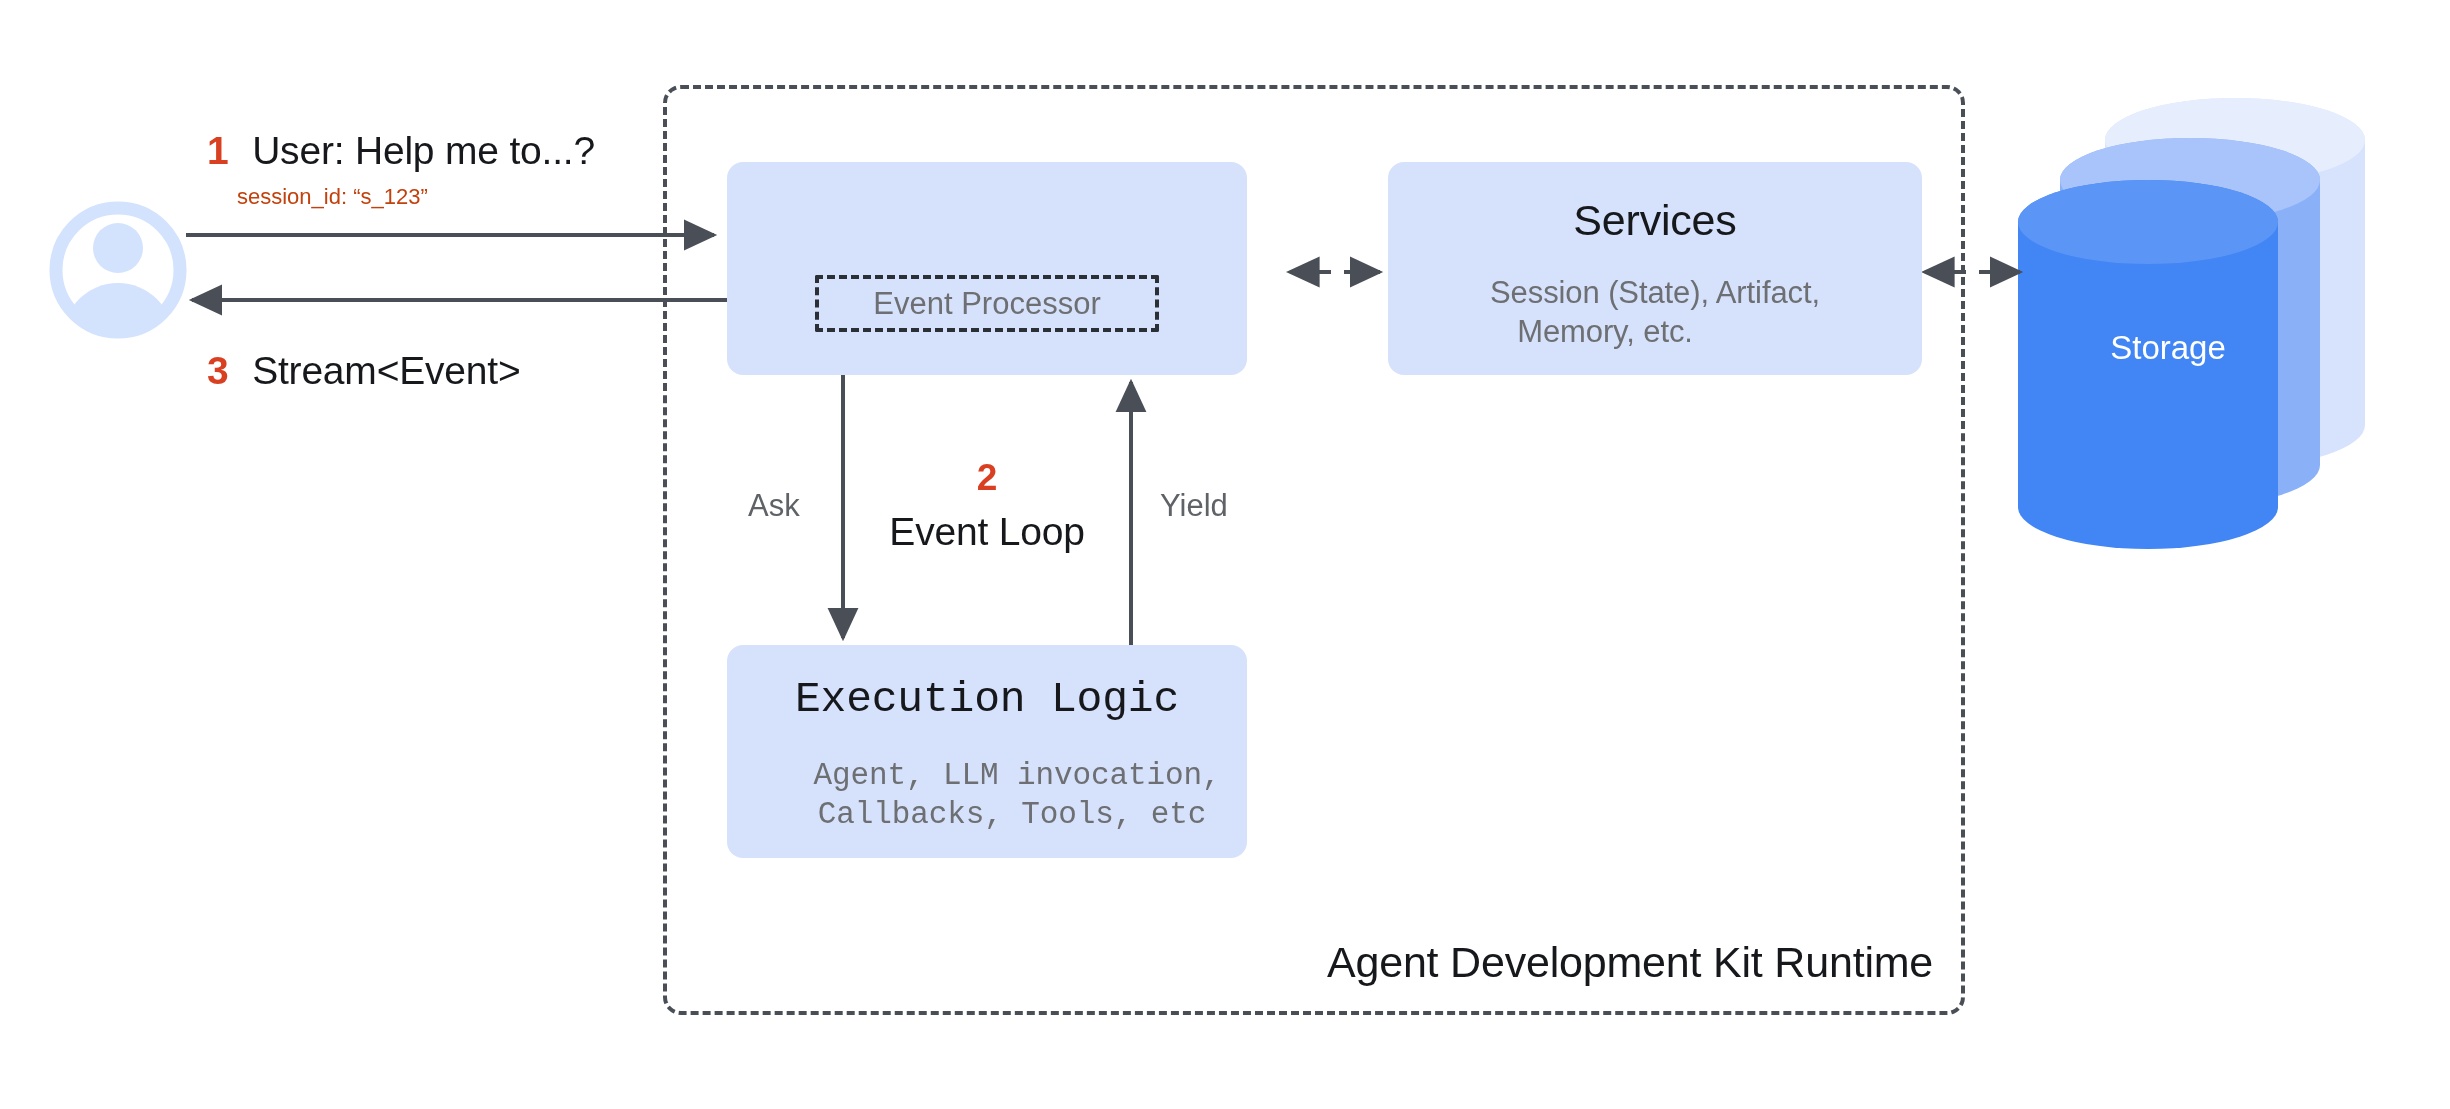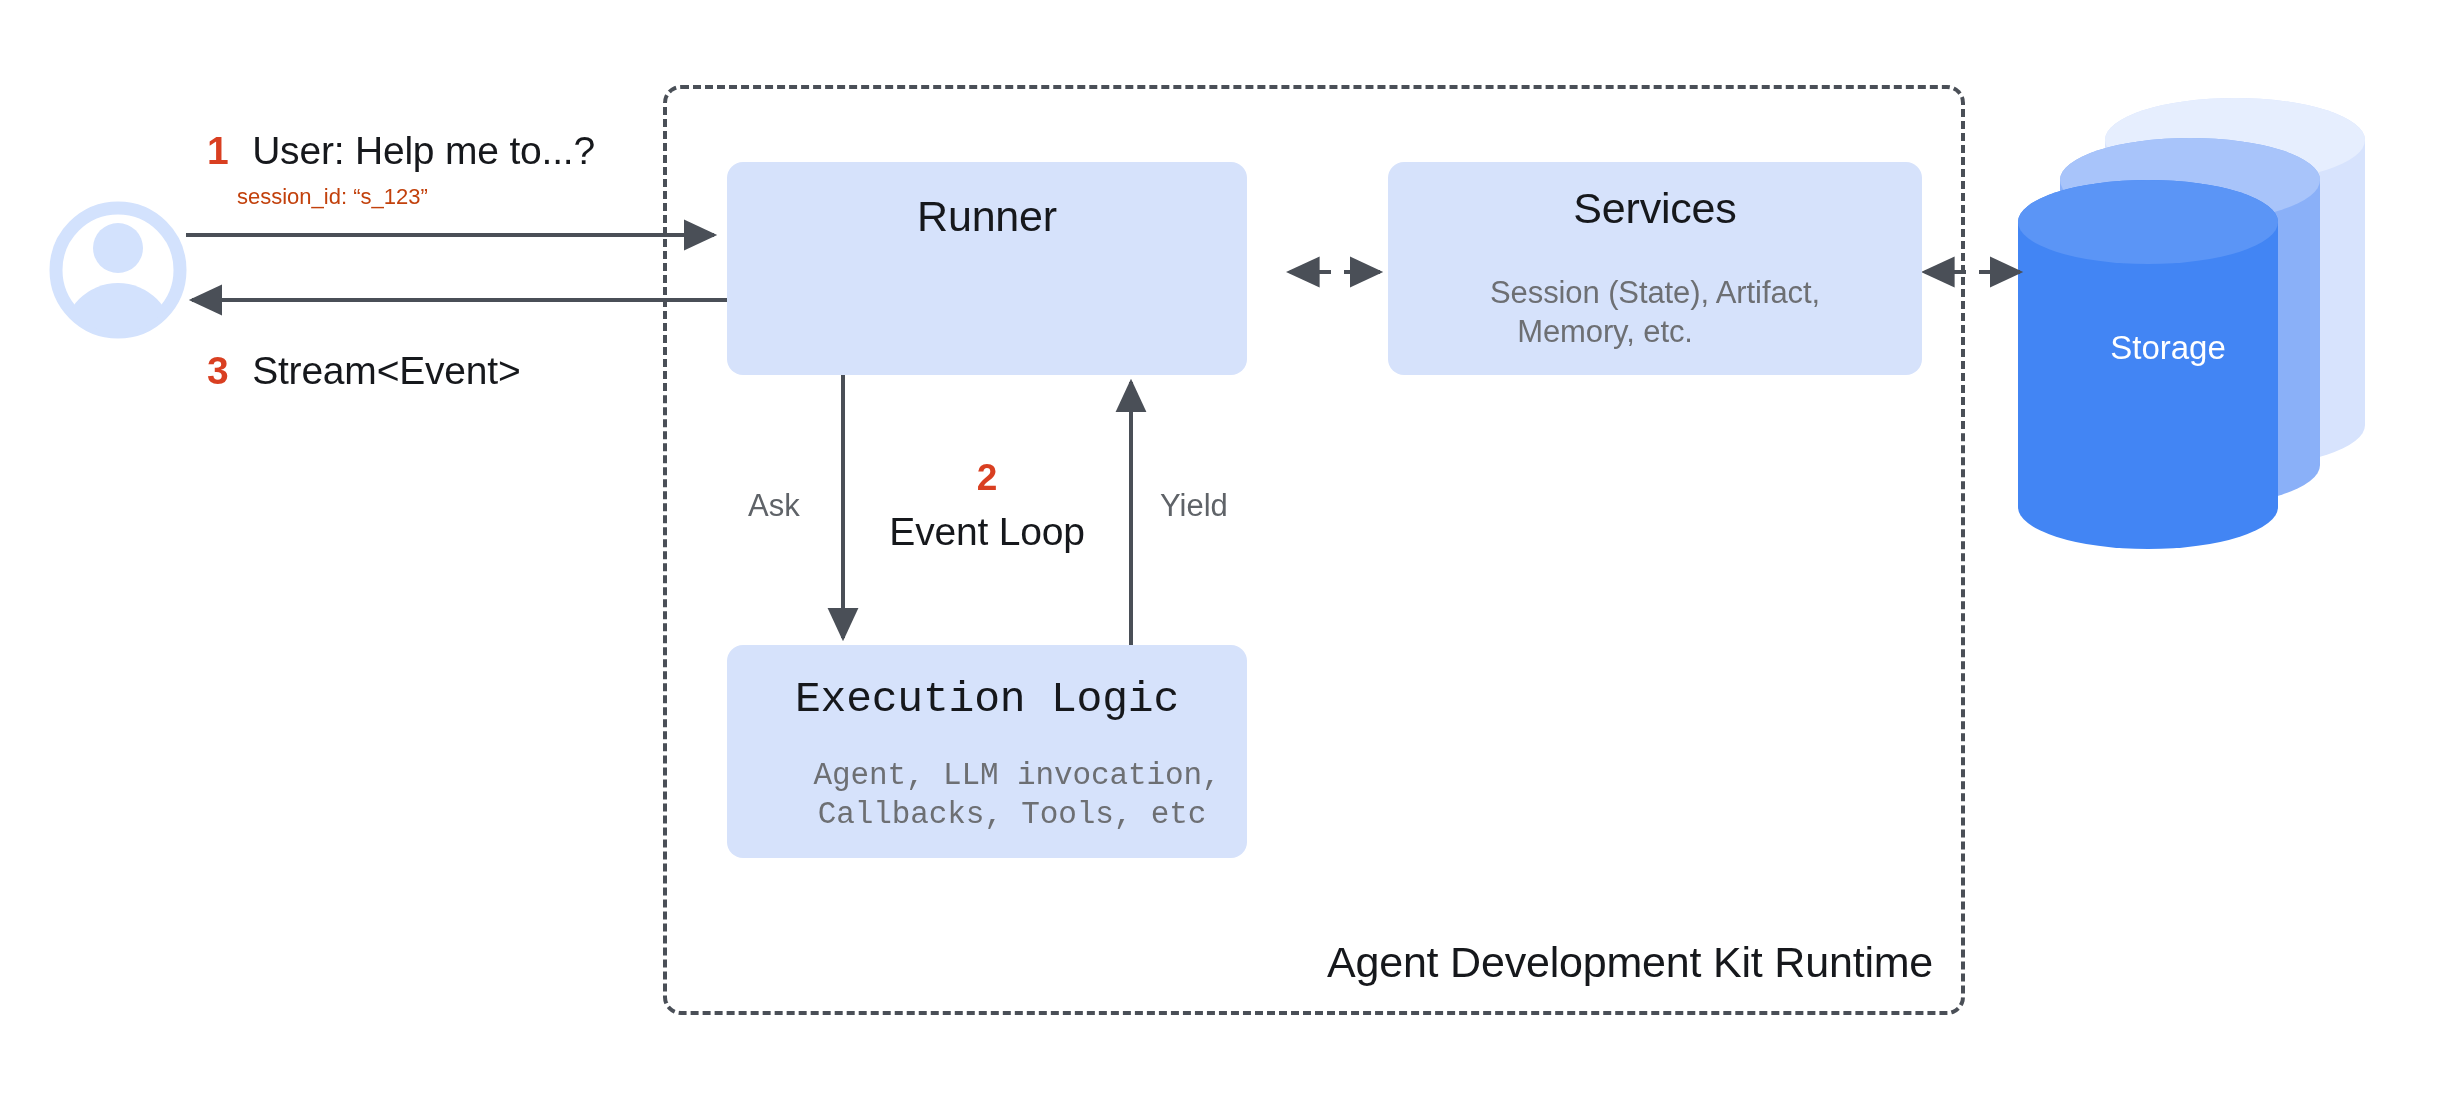--- a/index.html
+++ b/index.html
@@ -167,25 +167,27 @@
     <line x1="1925" y1="272" x2="2020" y2="272" stroke="#4a4f57" stroke-width="4" stroke-dasharray="14 13" marker-start="url(#ah-start)" marker-end="url(#ah)"></line>
 
     <line x1="843" y1="375" x2="843" y2="638" stroke="#4a4f57" stroke-width="4" marker-end="url(#ah)"></line>
 
     <line x1="1131" y1="645" x2="1131" y2="382" stroke="#4a4f57" stroke-width="4" marker-end="url(#ah)"></line>
   </svg>
 
   <div class="runtime-box" style="left:663px; top:85px; width:1302px; height:930px;"></div>
 
   <div class="node-box" style="left:727px; top:162px; width:520px; height:213px;">
-    <div class="center-txt node-title" style="left:0; top:28px; width:520px;">Runner</div>
+    <div class="evt-proc" style="left:88px; top:113px; width:344px; height:57px;">
+      <span>Event Processor</span>
+    </div>
   </div>
 
   <div class="node-box" style="left:1388px; top:162px; width:534px; height:213px;">
-    <div class="center-txt node-title" style="left:0; top:20px; width:534px;">Services</div>
+    <div class="center-txt node-title" style="left:0; top:32px; width:534px;">Services</div>
     <div class="center-txt node-sub" style="left:0; top:112px; width:534px;">Session (State), Artifact,</div>
     <div class="center-txt node-sub" style="left:0; top:151px; width:434px;">Memory, etc.</div>
   </div>
 
   <div class="node-box" style="left:727px; top:645px; width:520px; height:213px;font-family:Liberation Mono, monospace;">
     <div class="center-txt node-title" style="left:0; top:28px; width:520px;">Execution Logic</div>
     <div class="center-txt node-sub" style="left:0; top:112px; width:580px;">Agent, LLM invocation,</div>
     <div class="center-txt node-sub" style="left:0; top:151px; width:570px;">Callbacks, Tools, etc</div>
   </div>
 

